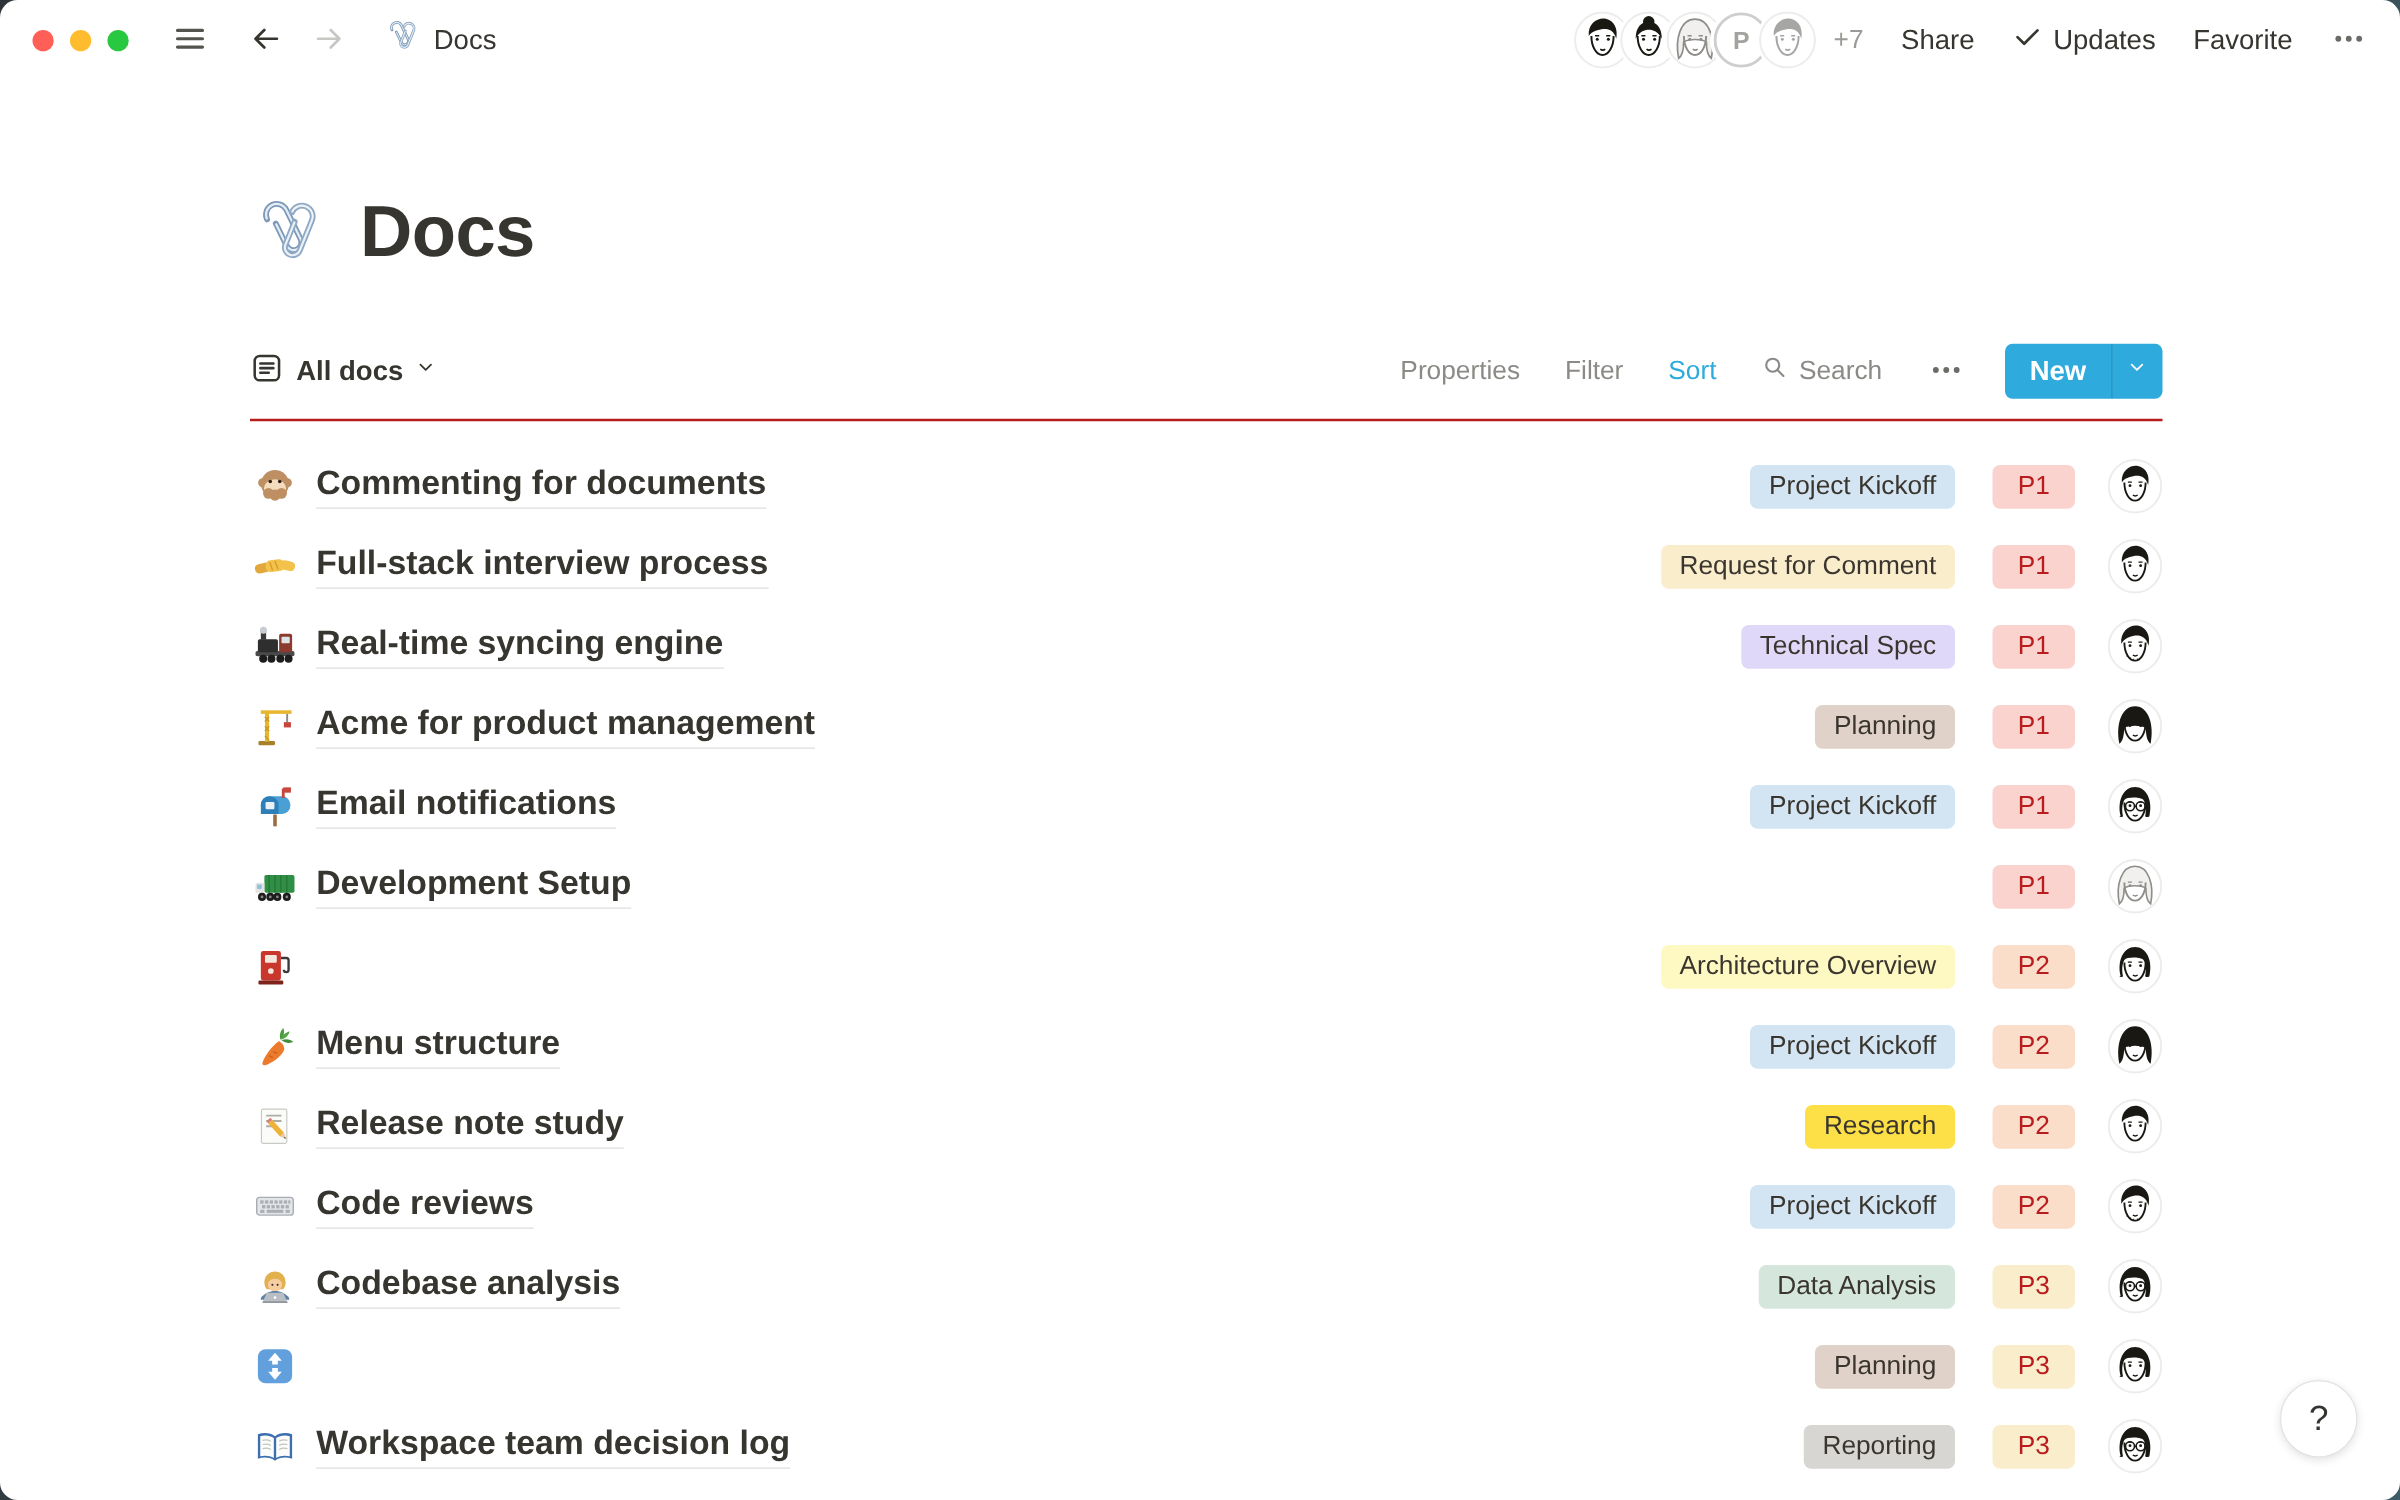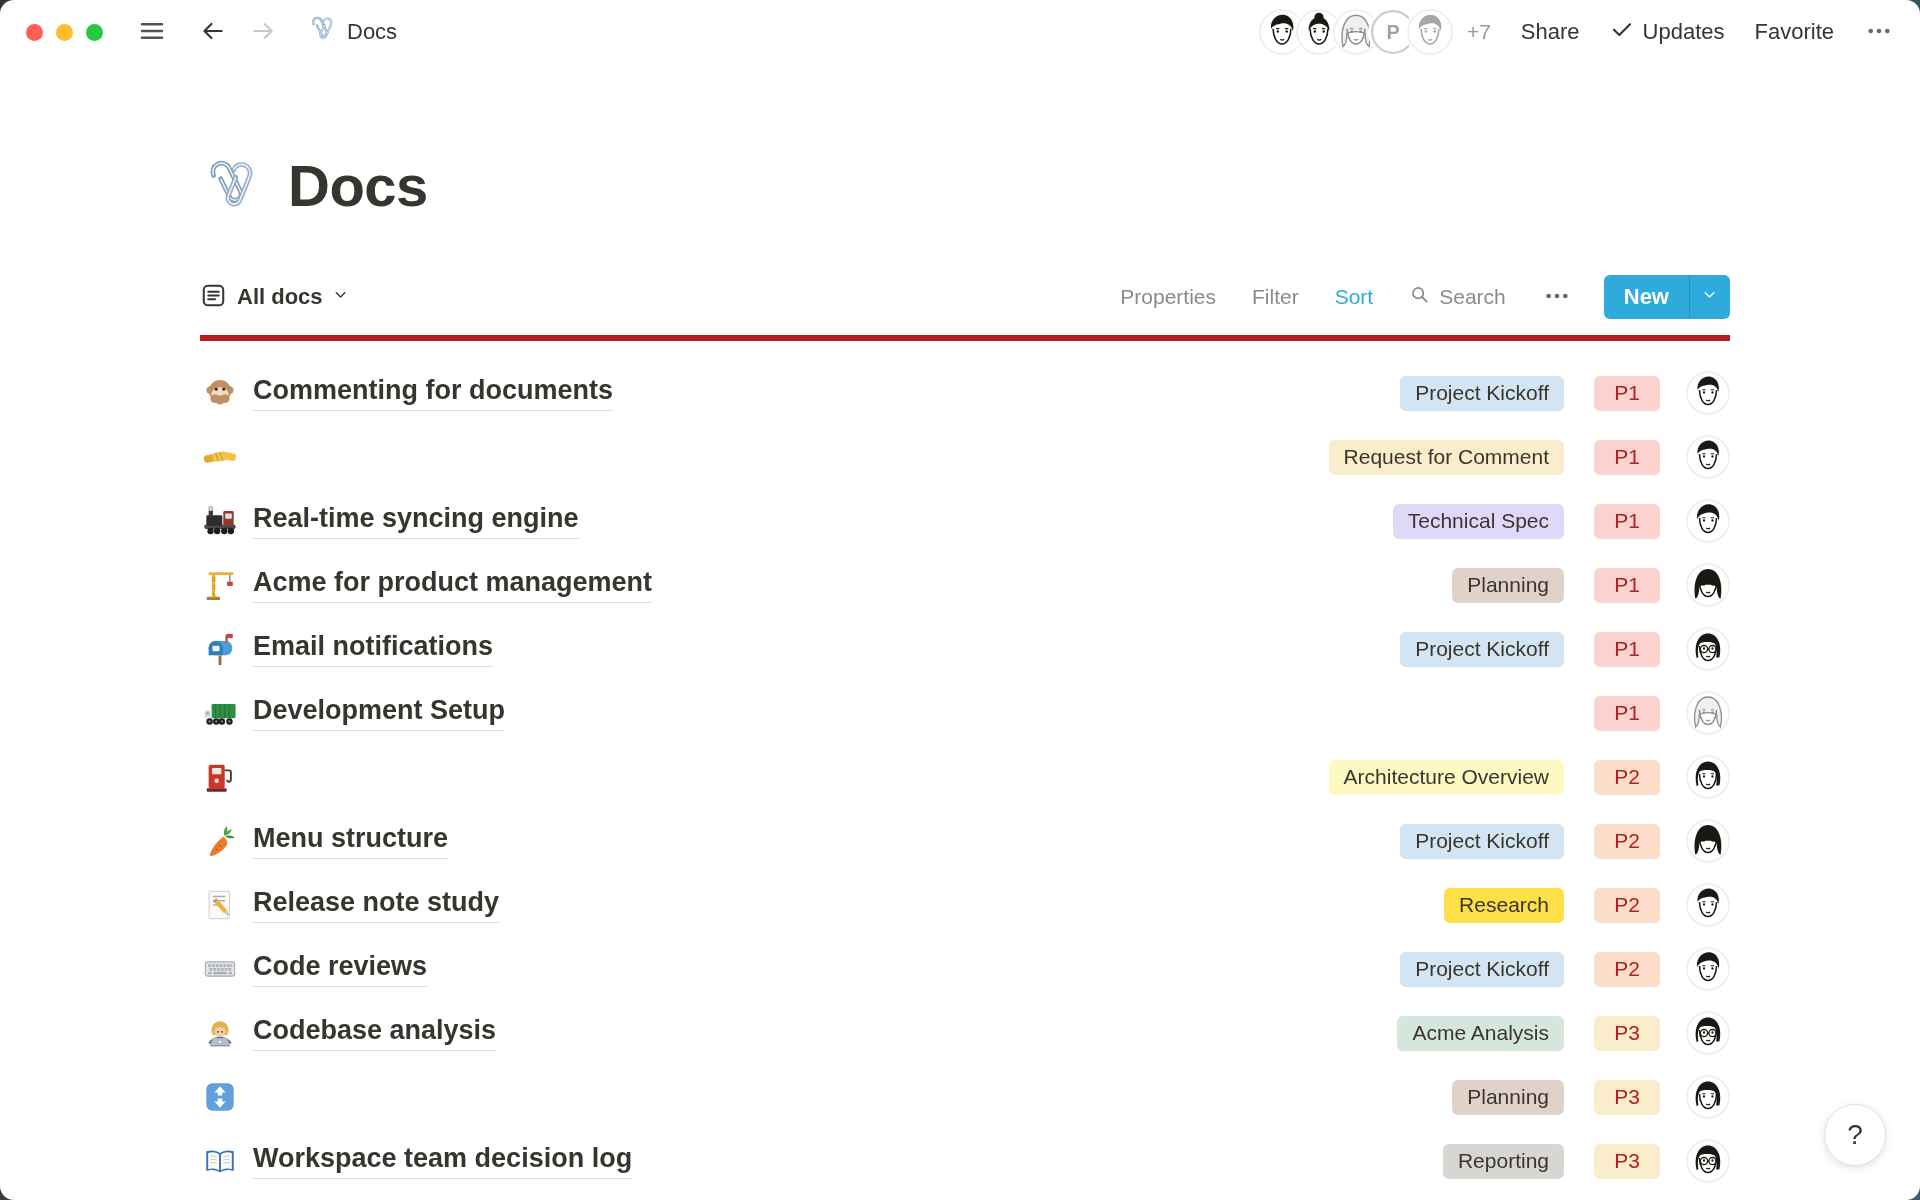--- a/index.html
+++ b/index.html
@@ -25,21 +25,21 @@
   .stack .av{width:46px;height:46px;border-radius:50%;background:#fff;box-shadow:0 0 0 2px #fff;}
   .stack .av + .av{margin-left:-9px;}
   .overflow-count{font-size:21px;color:#9b9a97;margin-left:10px;}
   .tb-item{font-size:22px;color:#37352f;display:flex;align-items:center;gap:9px;background:none;border:none;cursor:pointer;font-family:inherit;padding:0;}
   
   .content{padding:0 190px 0 200px;}
   .page-header{margin-top:88px;display:flex;align-items:center;gap:26px;}
   .page-icon{width:62px;height:62px;}
   .page-title{font-size:58px;font-weight:700;letter-spacing:-0.5px;color:#37352f;}
   
-  .viewbar{margin-top:56px;display:flex;align-items:center;padding-bottom:16px;border-bottom:6px solid #b91c1c;}
+  .viewbar{margin-top:56px;display:flex;align-items:center;padding-bottom:16px;border-bottom:2px solid #b91c1c;}
   .view-left{display:flex;align-items:center;gap:10px;cursor:pointer;}
   .view-label{font-size:22px;font-weight:700;color:#37352f;}
   .view-right{margin-left:auto;display:flex;align-items:center;gap:36px;}
   .vb-btn{font-size:21px;color:#8b8a86;background:none;border:none;cursor:pointer;font-family:inherit;padding:0;display:flex;align-items:center;gap:8px;}
   .vb-btn.active{color:#2eaadc;}
   .new-btn{display:flex;align-items:stretch;height:44px;border-radius:6px;overflow:hidden;color:#fff;background:#2eaadc;margin-left:-4px;cursor:pointer;}
   .new-main{display:flex;align-items:center;padding:0 20px;font-size:22px;font-weight:700;}
   .new-split{display:flex;align-items:center;justify-content:center;width:40px;border-left:1px solid rgba(0,0,0,0.14);}
   
   .doc-table{margin-top:20px;}
@@ -277,20 +277,21 @@
 
   <div class="doc-row">
     <span class="row-icon">
             <svg viewBox="0 0 36 36" width="26" height="26" xmlns="http://www.w3.org/2000/svg">
               <rect x="1" y="15.5" width="13" height="8" rx="3.5" fill="#E3A83B" transform="rotate(-12 7.5 19.5)"></rect>
               <rect x="22" y="13.5" width="13" height="8" rx="3.5" fill="#F3C24B" transform="rotate(12 28.5 17.5)"></rect>
               <rect x="10" y="12.5" width="16" height="10" rx="4.5" fill="#F3C24B" transform="rotate(-6 18 17.5)"></rect>
               <path d="M13.5 14.5l2.5 7 M18 13.5l2.5 7" stroke="#D99A2B" stroke-width="1.2"></path>
             </svg>
           </span>
+    <span class="row-title">Full-stack interview process</span>
     <span class="tag" style="background: rgb(250, 237, 204);">Request for Comment</span>
     <span class="priority" style="background: rgb(250, 210, 206);">P1</span>
     <span class="avatar">
             <svg viewBox="0 0 44 44" xmlns="http://www.w3.org/2000/svg">
               <circle cx="22" cy="22" r="21" fill="#fff" stroke="#ECECEA" stroke-width="1.5"></circle>
               <g>
       <path d="M11.5 19C10.5 9.5 18.5 4.5 24.5 5.8 31 7.2 34 13.5 32.5 21 30.5 14 25.5 13 20.5 14 15.5 15 13.2 16.3 11.5 19Z" fill="#191813"></path>
                 <path d="M13.5 19c0 8.2 3.8 14.5 8.5 14.5s8.5-6.3 8.5-14.5" fill="none" stroke="#191813" stroke-width="1.5"></path>
   <circle cx="18" cy="21.5" r="1.15" fill="#191813"></circle>
                 <circle cx="26.5" cy="21.5" r="1.15" fill="#191813"></circle>
@@ -554,21 +555,21 @@
               <path d="M11.8 15a6.3 6.3 0 0 1 12.4 0c-2-2.6-4-3.3-6.2-3.3s-4.2.7-6.2 3.3z" fill="#E2B14D"></path>
               <circle cx="15.8" cy="16.8" r="0.9" fill="#40342a"></circle>
               <circle cx="20.2" cy="16.8" r="0.9" fill="#40342a"></circle>
               <path d="M6 28c3-4.2 7.5-6 12-6s9 1.8 12 6v1.5H6z" fill="#5B7FA6"></path>
               <path d="M7.5 31.5l3.5-8h14l3.5 8z" fill="#B9BEC4"></path>
               <path d="M7.5 31.5h21" stroke="#8F959B" stroke-width="1.4"></path>
               <circle cx="18" cy="27.6" r="1.1" fill="#fff"></circle>
             </svg>
           </span>
     <span class="row-title">Codebase analysis</span>
-    <span class="tag" style="background: rgb(213, 231, 220);">Acme Analysis</span>
+    <span class="tag" style="background: rgb(213, 231, 220);">Data Analysis</span>
     <span class="priority" style="background: rgb(250, 237, 204);">P3</span>
     <span class="avatar">
             <svg viewBox="0 0 44 44" xmlns="http://www.w3.org/2000/svg">
               <circle cx="22" cy="22" r="21" fill="#fff" stroke="#ECECEA" stroke-width="1.5"></circle>
               <path d="M10.5 30C7.5 17 13 6.5 22 6.5S36.5 17 33.5 30c-1 .9-2.6.9-3.4 0 1.2-5.5.6-10.5-1.6-13.5-4-2-13-2-15 .5-1.7 3-2.2 7.5-1.1 13-0.8.9-2.4.9-2.9 0Z" fill="#191813"></path>
               <path d="M13.5 19c0 8.2 3.8 14.5 8.5 14.5s8.5-6.3 8.5-14.5" fill="none" stroke="#191813" stroke-width="1.5"></path>
   <circle cx="18" cy="21.5" r="1.15" fill="#191813"></circle>
               <circle cx="26.5" cy="21.5" r="1.15" fill="#191813"></circle>
   <path d="M16.3 18.7h3.2M24.8 18.7h3.2" stroke="#191813" stroke-width="1.1"></path>
   <path d="M20.3 29q1.9 1.5 3.8 0" fill="none" stroke="#191813" stroke-width="1.2"></path>

